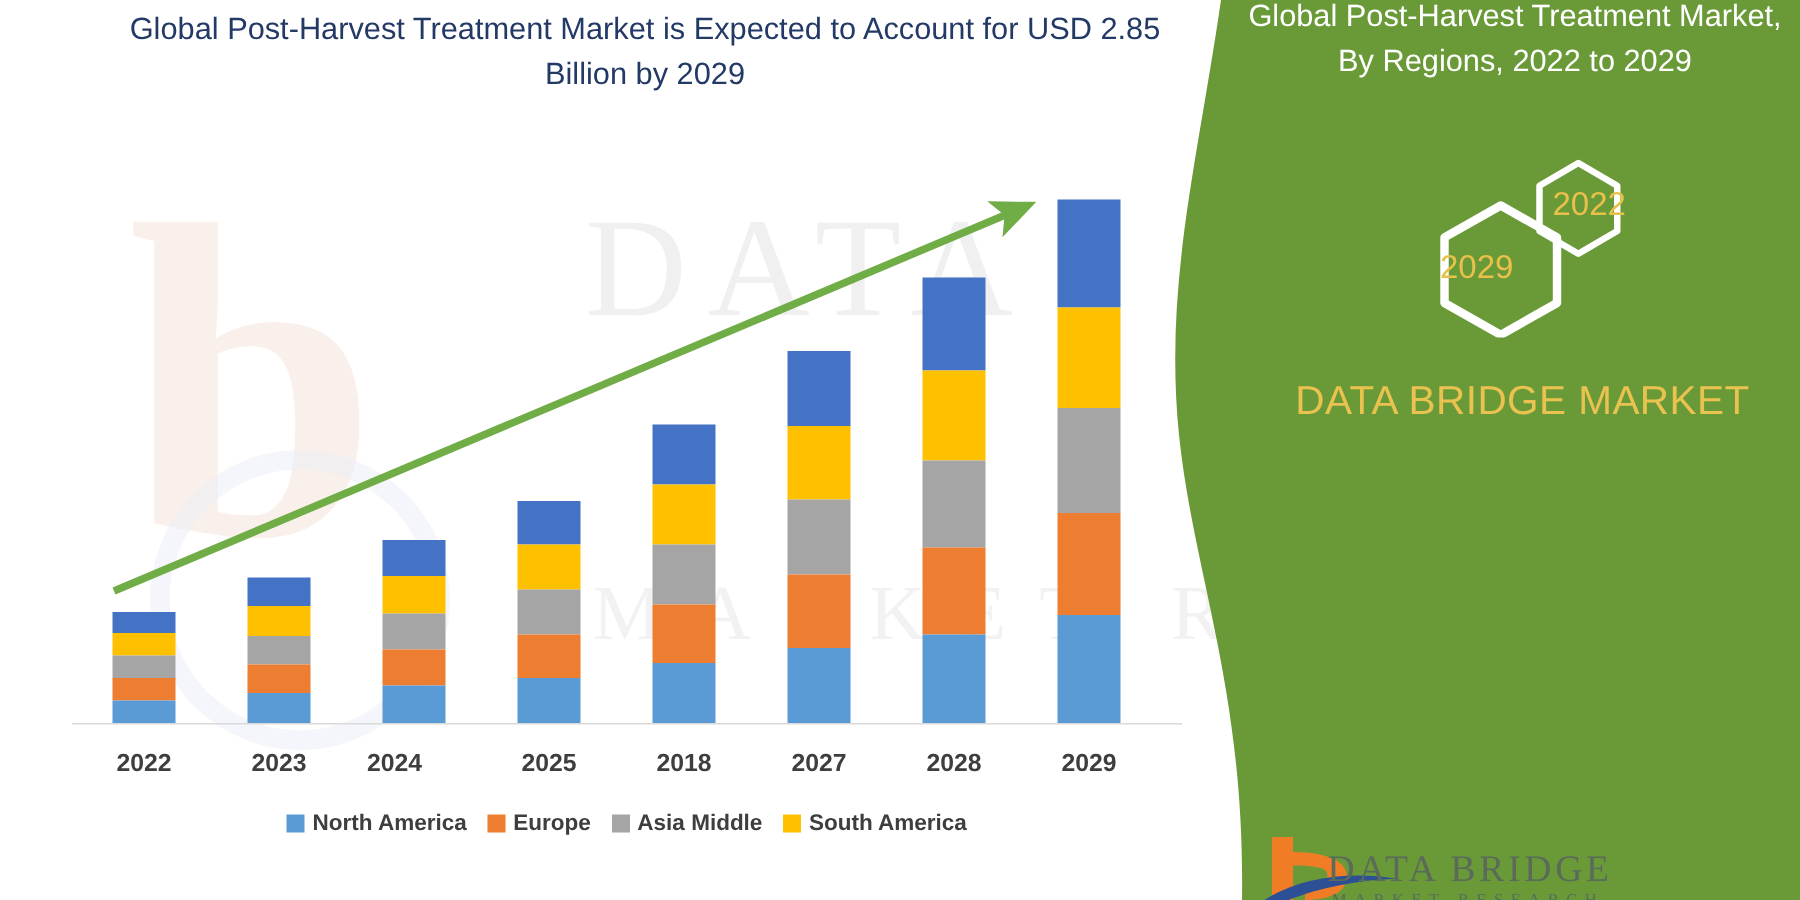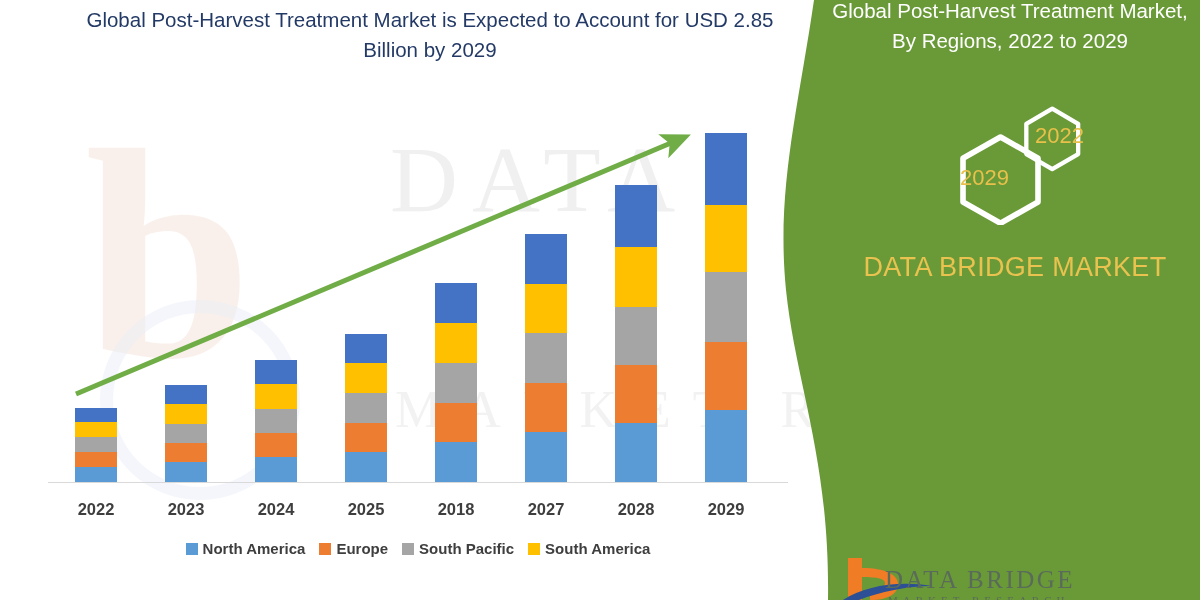--- a/index.html
+++ b/index.html
@@ -235,21 +235,21 @@
           <div class="seg" title="Middle East and Africa 2029" style="height: 72px; background: rgb(68, 114, 196);"></div>
           <div class="seg" title="South America 2029" style="height: 67px; background: rgb(255, 192, 0);"></div>
           <div class="seg" title="Asia Pacific 2029" style="height: 70px; background: rgb(165, 165, 165);"></div>
           <div class="seg" title="Europe 2029" style="height: 68px; background: rgb(237, 125, 49);"></div>
           <div class="seg" title="North America 2029" style="height: 72px; background: rgb(91, 155, 213);"></div>
         </div>
       </div>
     <div id="xlabels-host">
         <div class="xlabel" style="left: 51px;">2022</div>
         <div class="xlabel" style="left: 141px;">2023</div>
-        <div class="xlabel" style="left: 231px;">2024</div>
+        <div class="xlabel" style="left: 218px;">2024</div>
         <div class="xlabel" style="left: 321px;">2025</div>
         <div class="xlabel" style="left: 411px;">2018</div>
         <div class="xlabel" style="left: 501px;">2027</div>
         <div class="xlabel" style="left: 591px;">2028</div>
         <div class="xlabel" style="left: 681px;">2029</div>
       </div>
   </div>
 
   <svg class="arrow" viewBox="0 0 810 600">
     <defs>
@@ -264,21 +264,21 @@
       <div class="legend-item">
         <span class="legend-swatch" style="background: rgb(91, 155, 213);"></span>
         <span>North America</span>
       </div>
       <div class="legend-item">
         <span class="legend-swatch" style="background: rgb(237, 125, 49);"></span>
         <span>Europe</span>
       </div>
       <div class="legend-item">
         <span class="legend-swatch" style="background: rgb(165, 165, 165);"></span>
-        <span>South Pacific</span>
+        <span>Asia Middle</span>
       </div>
       <div class="legend-item">
         <span class="legend-swatch" style="background: rgb(255, 192, 0);"></span>
         <span>South America</span>
       </div>
     </div>
 
   <div class="green-panel">
     <svg width="420" height="600" viewBox="0 0 420 600">
       <path id="panel-shape" d="M 34,0 C 18,110 -4,190 6,290 C 16,385 50,460 48,600 L 420,600 L 420,0 Z" fill="#6a9a38"></path>

